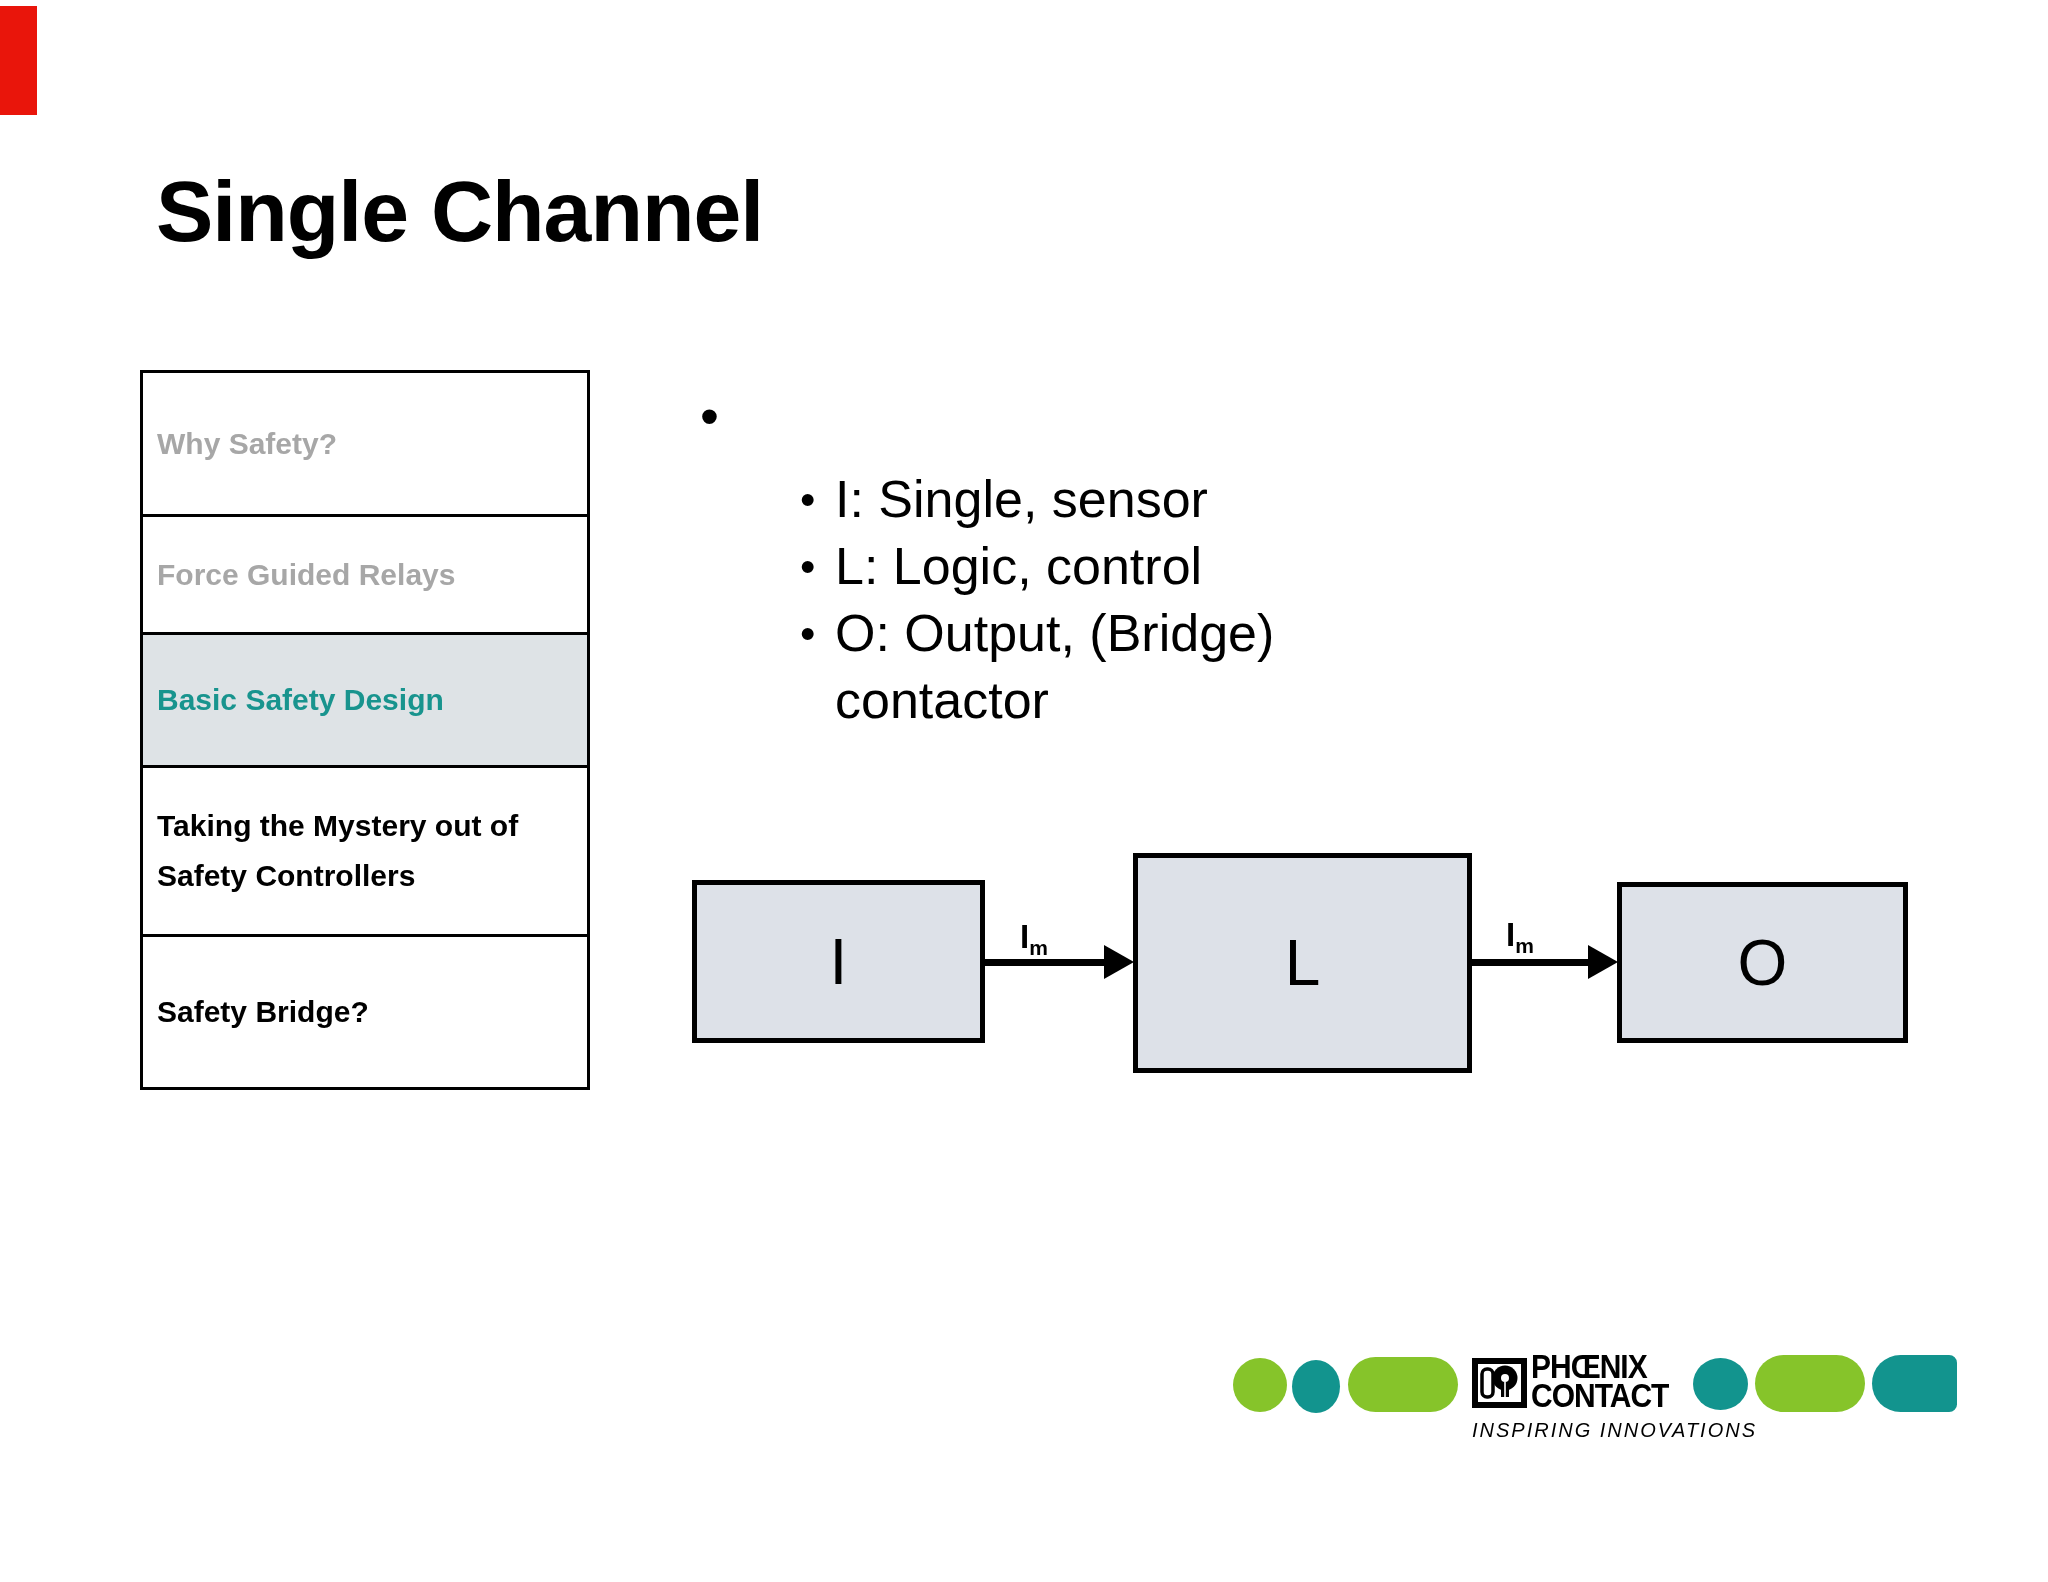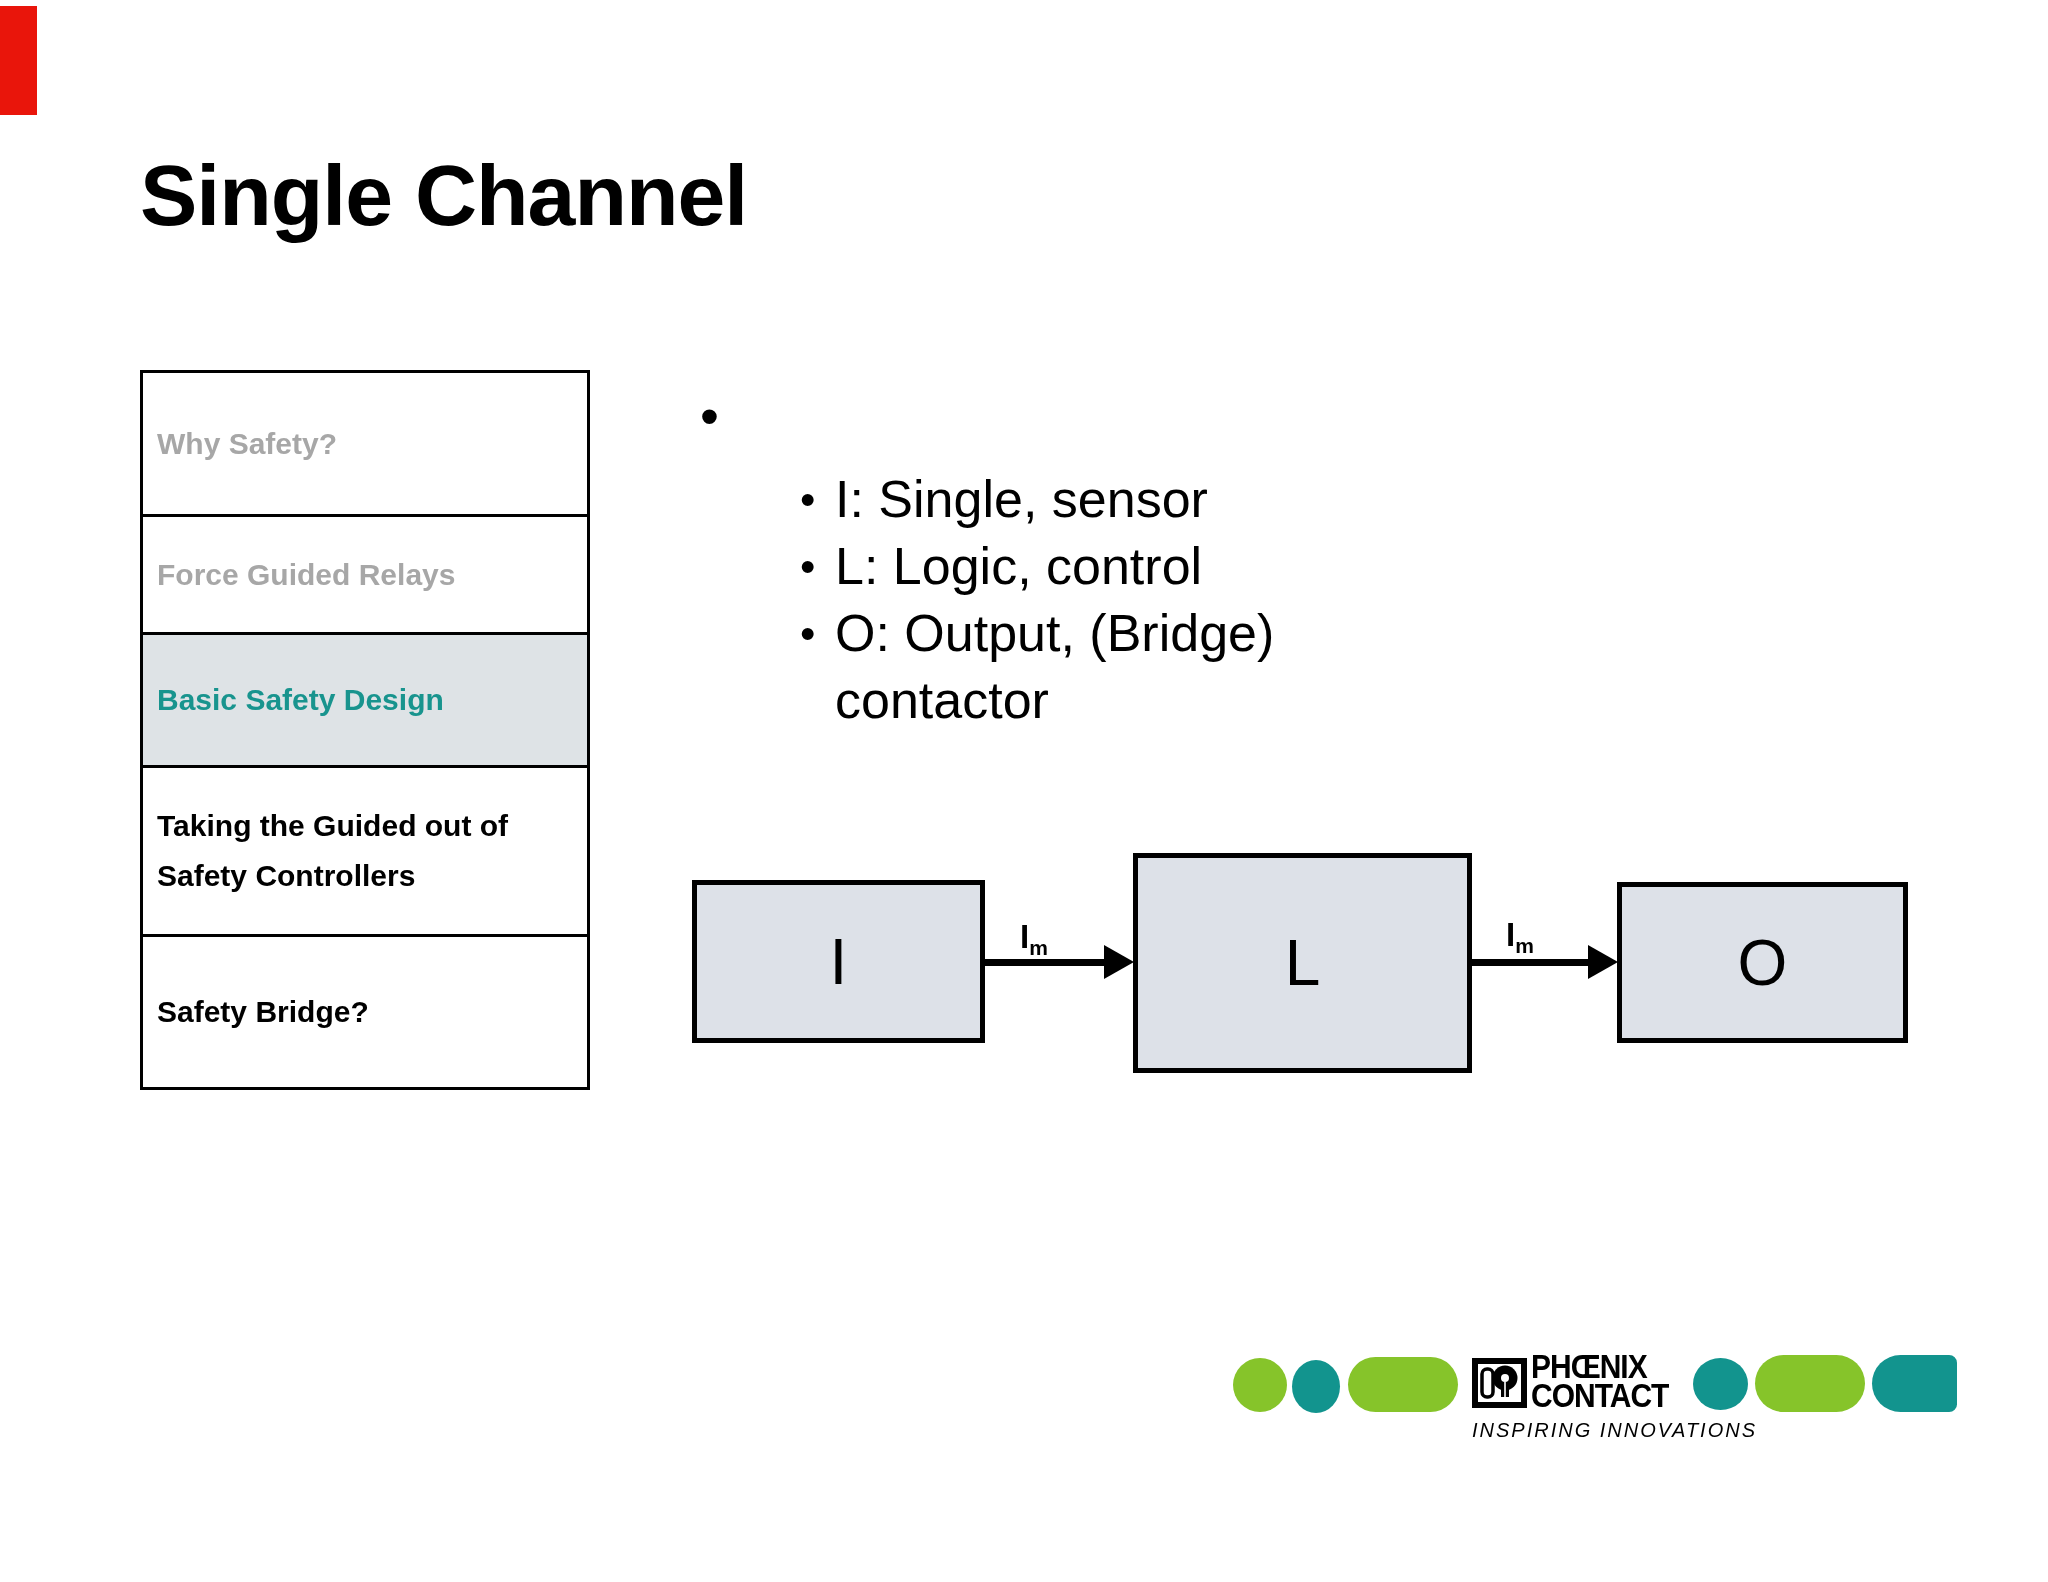--- a/index.html
+++ b/index.html
@@ -2,21 +2,21 @@
 <html><head>
 <meta charset="utf-8">
 <style>
   html,body{margin:0;padding:0;background:#ffffff;}
   .slide{
     position:relative;width:2048px;height:1582px;background:#ffffff;overflow:hidden;
     font-family:"Liberation Sans","DejaVu Sans",sans-serif;color:#000;
   }
   .red-bar{position:absolute;left:0;top:6px;width:37px;height:109px;background:#e9150b;}
   .title{
-    position:absolute;left:140px;top:152px;margin:0;
+    position:absolute;left:140px;top:152px;margin:16px;
     font-size:86px;font-weight:bold;letter-spacing:-1px;line-height:1;white-space:nowrap;
   }
   
   .agenda{
     position:absolute;left:140px;top:370px;width:450px;height:720px;
     border:3px solid #000;box-sizing:border-box;display:flex;flex-direction:column;background:#fff;
   }
   .agenda-row{
     box-sizing:border-box;display:flex;align-items:center;
     padding:0 14px;font-weight:bold;font-size:30px;line-height:50px;
@@ -89,21 +89,21 @@
     <div class="agenda-row row-0 inactive" style="color: rgb(167, 167, 167);">
       <span>Why Safety?</span>
     </div>
     <div class="agenda-row row-1 inactive" style="color: rgb(167, 167, 167);">
       <span>Force Guided Relays</span>
     </div>
     <div class="agenda-row row-2 active" style="color: rgb(24, 148, 142); background: rgb(222, 227, 230);">
       <span>Basic Safety Design</span>
     </div>
     <div class="agenda-row row-3">
-      <span>Taking the Guided out of Safety Controllers</span>
+      <span>Taking the Mystery out of Safety Controllers</span>
     </div>
     <div class="agenda-row row-4">
       <span>Safety Bridge?</span>
     </div>
   </nav>
 
   <div class="bullets">
     <div class="bullet-main">
       <span class="dot">•</span>
     </div>

